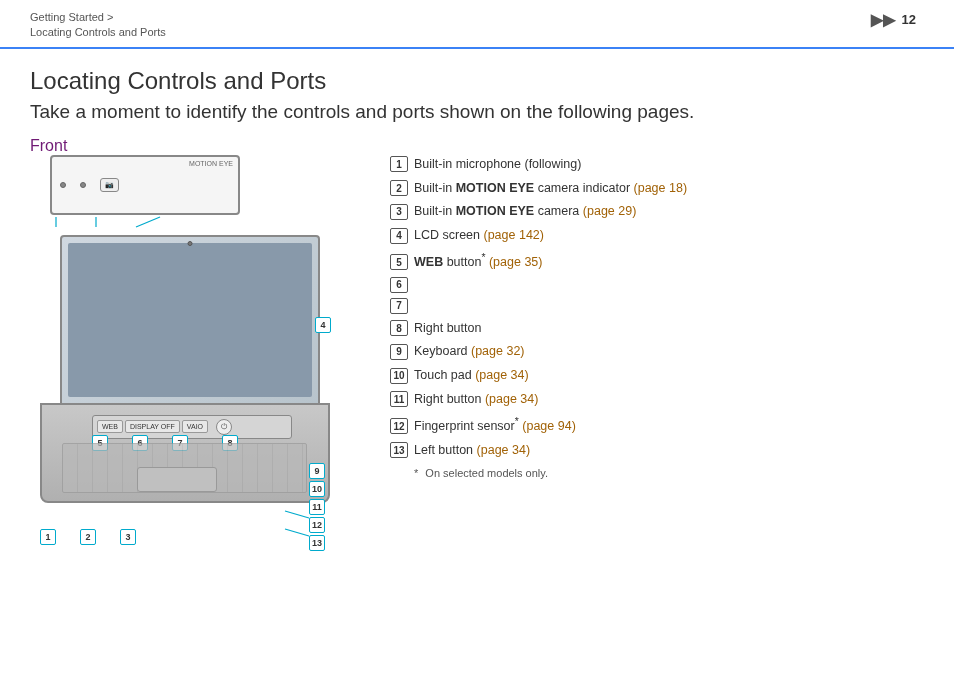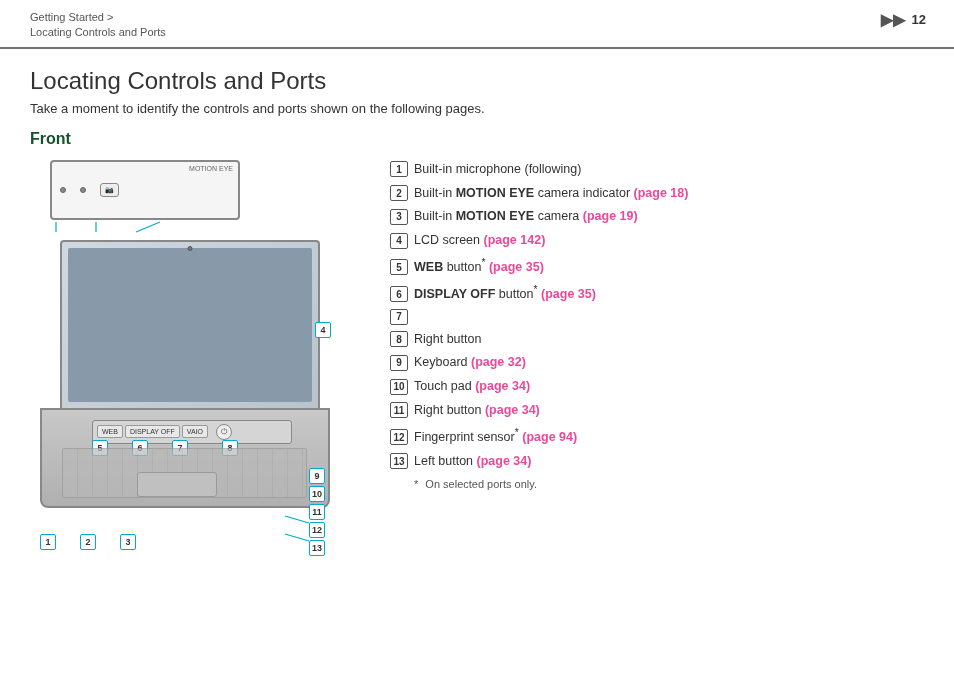--- a/index.html
+++ b/index.html
@@ -15,22 +15,22 @@
     .page-container {
       width: 954px;
       height: 674px;
       position: relative;
     }
     
     .header {
       display: flex;
       justify-content: space-between;
       align-items: flex-start;
-      padding: 10px 28px 6px 30px;
-      border-bottom: 2px solid #737373;
+      padding: 10px 38px 6px 30px;
+      border-bottom: 2px solid #3b82f6;
     }
     .breadcrumb {
       font-size: 11px;
       color: #555;
       line-height: 1.4;
     }
     .page-number {
       font-size: 13px;
       font-weight: bold;
       color: #333;
@@ -46,29 +46,28 @@
     .main-content {
       padding: 18px 30px 10px 30px;
     }
     .page-title {
       font-size: 24px;
       font-weight: normal;
       color: #333;
       margin-bottom: 6px;
     }
     .subtitle {
-      font-size: 13px;
+      font-size: 19px;
       color: #333;
       margin-bottom: 14px;
     }
     .section-title {
       font-size: 16px;
-      color: #14532d;
-      font-weight: bold;
-      margin-bottom: 12px;
+      color: #701a75;
+      font-weight: normal;
     }
     
     .two-col {
       display: flex;
       gap: 20px;
       align-items: flex-start;
     }
     .left-col {
       width: 340px;
       flex-shrink: 0;
@@ -291,23 +290,22 @@
       flex-shrink: 0;
       color: #333;
     }
     .item-text {
       color: #333;
     }
     .item-text .bold {
       font-weight: bold;
     }
     .item-text .link {
-      color: #ec4899;
+      color: #a16207;
       text-decoration: none;
-      font-weight: bold;
     }
     .footnote {
       font-size: 11px;
       color: #555;
       margin-top: 8px;
       padding-left: 24px;
     }
     .footnote-asterisk {
       margin-right: 4px;
     }
@@ -438,33 +436,32 @@
           <li>
             <span class="item-badge">1</span>
             <span class="item-text">Built-in microphone (following)</span>
           </li>
           <li>
             <span class="item-badge">2</span>
             <span class="item-text">Built-in <span class="bold">MOTION EYE</span> camera indicator <a class="link">(page 18)</a></span>
           </li>
           <li>
             <span class="item-badge">3</span>
-            <span class="item-text">Built-in <span class="bold">MOTION EYE</span> camera <a class="link">(page 19)</a></span>
+            <span class="item-text">Built-in <span class="bold">MOTION EYE</span> camera <a class="link">(page 29)</a></span>
           </li>
           <li>
             <span class="item-badge">4</span>
             <span class="item-text">LCD screen <a class="link">(page 142)</a></span>
           </li>
           <li>
             <span class="item-badge">5</span>
             <span class="item-text"><span class="bold">WEB</span> button<sup>*</sup> <a class="link">(page 35)</a></span>
           </li>
           <li>
             <span class="item-badge">6</span>
-            <span class="item-text"><span class="bold">DISPLAY OFF</span> button<sup>*</sup> <a class="link">(page 35)</a></span>
           </li>
           <li>
             <span class="item-badge">7</span>
           </li>
           <li>
             <span class="item-badge">8</span>
             <span class="item-text">Right button</span>
           </li>
           <li>
             <span class="item-badge">9</span>
@@ -482,18 +479,18 @@
             <span class="item-badge">12</span>
             <span class="item-text">Fingerprint sensor<sup>*</sup> <a class="link">(page 94)</a></span>
           </li>
           <li>
             <span class="item-badge">13</span>
             <span class="item-text">Left button <a class="link">(page 34)</a></span>
           </li>
         </ul>
         <div class="footnote">
           <span class="footnote-asterisk">*</span>
-          <span>On selected ports only.</span>
+          <span>On selected models only.</span>
         </div>
       </div>
     </div>
   </div>
 </div>
 
 </body></html>

